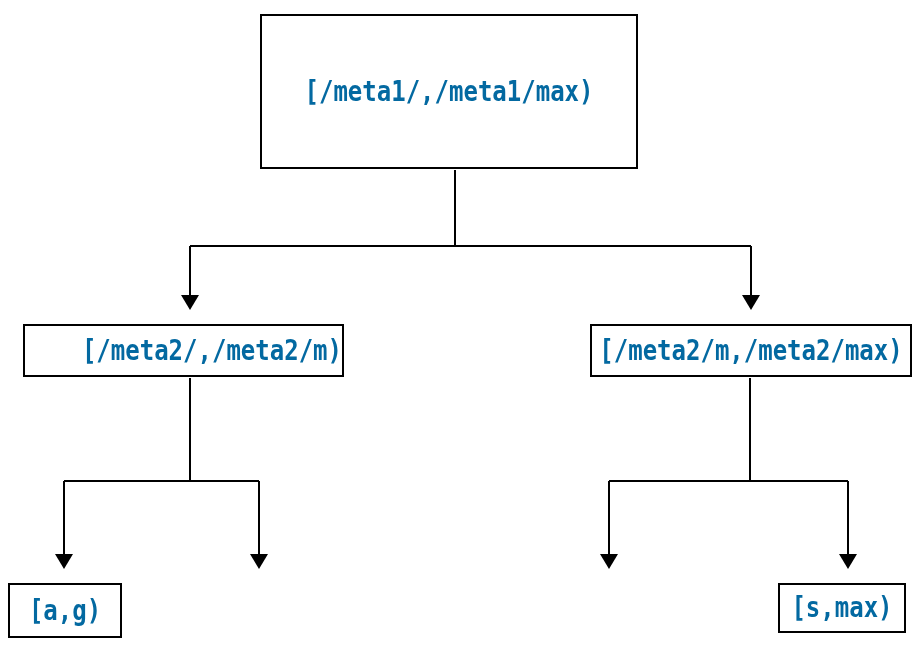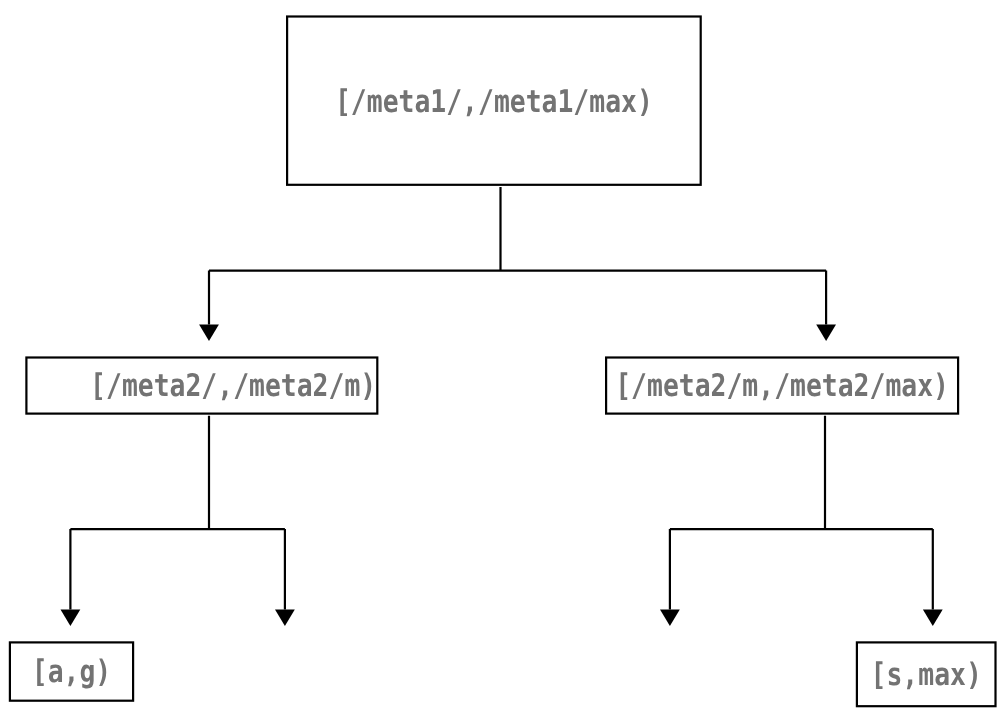--- a/index.html
+++ b/index.html
@@ -32,38 +32,38 @@
     stroke: none;
   }
   .node {
     position: absolute;
     box-sizing: border-box;
     border: 2px solid #000000;
     background: #ffffff;
     display: flex;
     align-items: center;
     justify-content: center;
-    color: #737373;
+    color: #0369a1;
     font-family: "DejaVu Sans Mono", monospace;
     font-weight: bold;
     font-size: 24px;
     white-space: nowrap;
   }
   .node .label {
     display: inline-block;
     transform: scaleY(1.18);
   }
   
   .node-root      { left: 260px; top: 14px;  width: 378px; height: 155px; }
   .node-l2-left   { left: 23px;  top: 324px; width: 321px; height: 53px; justify-content: flex-end; }
-  .node-l2-right  { left: 550px; top: 324px; width: 322px; height: 53px; justify-content: center; }
+  .node-l2-right  { left: 590px; top: 324px; width: 322px; height: 53px; justify-content: center; }
   .node-leaf-ag   { left: 8px;   top: 583px; width: 114px; height: 55px; }
   .node-leaf-gm   { left: 203px; top: 583px; width: 100px; height: 55px; }
   .node-leaf-ms   { left: 553px; top: 583px; width: 100px; height: 55px; }
-  .node-leaf-smax { left: 778px; top: 583px; width: 128px; height: 60px; }
+  .node-leaf-smax { left: 778px; top: 583px; width: 128px; height: 50px; }
 </style>
 </head>
 <body>
 
 <div class="canvas">
 
   <svg class="connector-layer" viewBox="0 0 912 652" xmlns="http://www.w3.org/2000/svg">
 
     <g>
       <path class="edge-path" d="M455,170 V246 M190,246 H751 M190,246 V295 M751,246 V295"></path>

